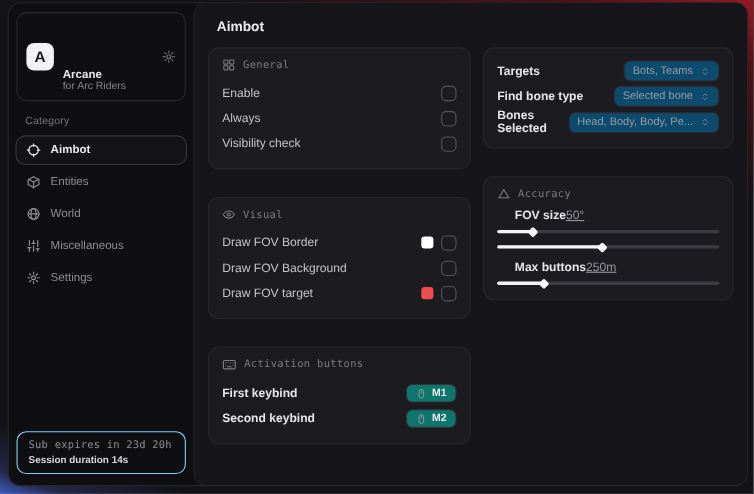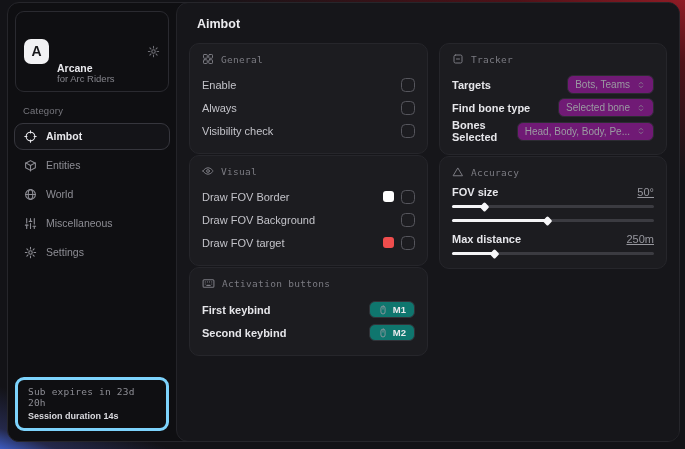--- a/index.html
+++ b/index.html
@@ -36,31 +36,31 @@
   .category { color:#77777e; font-size:9.5px; margin:13px 0 7px 9px; letter-spacing:.2px; }
   .nav { display:flex; flex-direction:column; gap:2px; }
   .nav-item {
     display:flex; align-items:center; gap:9px; height:27px; padding:0 9px;
     color:#8e8e95; font-size:10.5px; border:1px solid transparent; border-radius:9px;
     cursor:default;
   }
   .nav-item.active { border-color:#36363d; background:#141418; color:#e9e9ed; font-weight:bold; }
   .nav-item .icon { color:inherit; }
   .sidebar-spacer { flex:1; }
-  .sub-card { border:3px solid #7dd3fc; border-radius:9px; padding:6px 10px 7px; margin:0 1px; }
+  .sub-card { border:1px solid #7dd3fc; border-radius:9px; padding:6px 10px 7px; margin:0 1px; }
   .sub-line1 { font-family:"DejaVu Sans Mono", monospace; color:#8d8d94; font-size:9.5px; letter-spacing:.2px; }
   .sub-line2 { color:#d9d9de; font-size:9px; font-weight:bold; margin-top:3px; }
   
   .main {
     flex:1; background:#16161a; border:1px solid #242429; border-radius:12px;
     margin:-1px -1px -1px 0; padding:12px 12px 12px 12px; display:flex; flex-direction:column;
   }
   .main-title { color:#ececf0; font-size:12.5px; font-weight:bold; margin:2px 0 12px 8px; }
   .columns { display:flex; gap:11px; align-items:flex-start; }
-  .col { display:flex; flex-direction:column; gap:1px; }
+  .col { display:flex; flex-direction:column; gap:25px; }
   .col-left { width:239px; }
   .col-right { flex:1; }
   .card {
     background:#1c1c20; border:1px solid #26262b; border-radius:10px;
     padding:9px 12px 11px;
   }
   .card-header {
     display:flex; align-items:center; gap:7px; margin-bottom:8px;
     font-family:"DejaVu Sans Mono", monospace; font-size:9.5px; color:#7b7b82; letter-spacing:.3px;
   }
@@ -73,30 +73,30 @@
     width:14px; height:14px; border:1.5px solid #55555c; border-radius:4.5px;
     background:transparent; cursor:pointer;
   }
   .swatch { width:11px; height:11px; border-radius:3px; }
   .keybadge {
     display:flex; align-items:center; gap:5px; background:#0f766e; border:1px solid #323238;
     border-radius:6px; padding:2px 8px; color:#e9e9ed; font-size:9.5px; font-weight:bold;
   }
   .keybadge .icon { color:#9a9aa1; }
   .dropdown {
-    display:flex; align-items:center; gap:6px; background:#701a75; border:1px solid #2c2c32;
+    display:flex; align-items:center; gap:6px; background:#0c4a6e; border:1px solid #2c2c32;
     border-radius:6px; padding:3px 7px; color:#9b9ba2; font-size:10px; cursor:pointer;
     max-width:150px;
   }
   .dropdown-value { white-space:nowrap; overflow:hidden; text-overflow:ellipsis; }
   .dropdown .icon { color:#8a8a91; flex:0 0 auto; }
   
   .slider-block { margin-bottom:11px; }
   .slider-block:last-child { margin-bottom:2px; }
-  .slider-head { display:flex; justify-content:space-between; align-items:center; margin-bottom:7px; }
+  .slider-head { display:flex; align-items:center; margin-bottom:7px;margin-left:16px; }
   .slider-value { color:#97979e; font-size:11px;text-decoration:underline; }
   .slider-track { position:relative; height:3px; background:#3b3b41; border-radius:2px; }
   .slider-fill { position:relative; height:3px; background:#f4f4f6; border-radius:2px; }
   .slider-thumb {
     position:absolute; right:-4px; top:50%; width:7px; height:7px; background:#f7f7f9;
     transform:translateY(-50%) rotate(45deg); border-radius:1.5px; cursor:pointer;
   }
 </style>
 </head>
 <body>
@@ -275,29 +275,20 @@
               <span>M2</span>
             </span>
           </div>
         </div>
 
       </div>
 
       <div class="col col-right">
 
         <div class="card">
-          <div class="card-header">
-            <span class="icon">
-              <svg width="12" height="12" viewBox="0 0 24 24">
-                  <rect x="4" y="4" width="16" height="16" rx="3"></rect>
-                  <path d="M9 12h6"></path>
-                </svg>
-            </span>
-            <span>Tracker</span>
-          </div>
           <div class="row">
             <span class="row-label bright">Targets</span>
             <span class="dropdown">
               <span class="dropdown-value">Bots, Teams</span>
               <span class="icon">
                 <svg width="10" height="10" viewBox="0 0 24 24">
                     <path d="M8 9.5l4-4 4 4M8 14.5l4 4 4-4"></path>
                   </svg>
               </span>
             </span>
@@ -351,21 +342,21 @@
           <div class="slider-block">
             <div class="slider-track">
               <div class="slider-fill" style="width: 47%;">
                 <span class="slider-thumb"></span>
               </div>
             </div>
           </div>
 
           <div class="slider-block">
             <div class="slider-head">
-              <span class="row-label bright">Max distance</span>
+              <span class="row-label bright">Max buttons</span>
               <span class="slider-value">250m</span>
             </div>
             <div class="slider-track">
               <div class="slider-fill" style="width: 21%;">
                 <span class="slider-thumb"></span>
               </div>
             </div>
           </div>
         </div>
 

